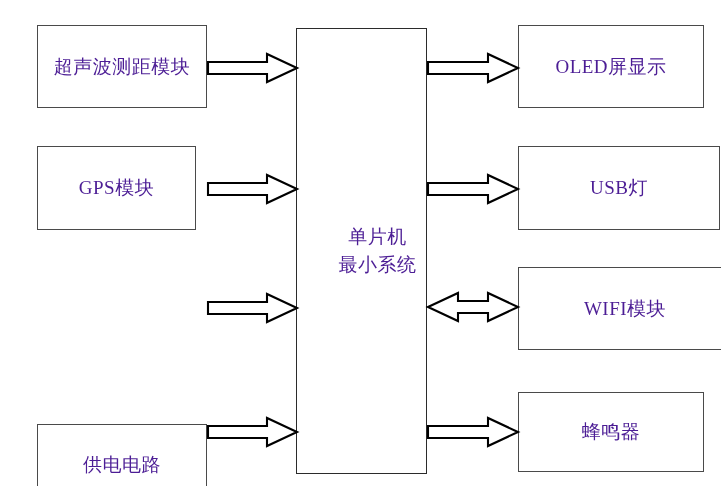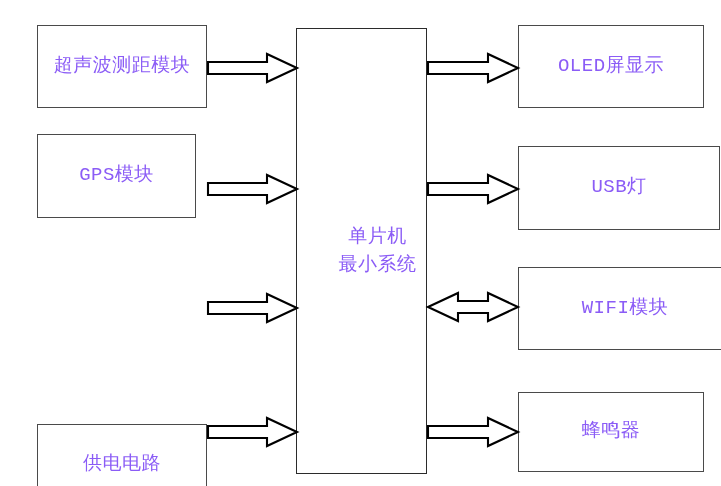--- a/index.html
+++ b/index.html
@@ -23,24 +23,23 @@
     border: 1.6px solid #4a4a4a;
     background: #ffffff;
     display: flex;
     align-items: center;
     justify-content: center;
     text-align: center;
   }
   .block-label {
     font-size: 19px;
     line-height: 1.32;
-    color: #8b5cf6;
+    color: #4c1d95;
     letter-spacing: 0.5px;
     white-space: pre-line;
-    font-family: Liberation Mono, monospace;
   }
   #mcu-block {
     border: 1.8px solid #2b2b2b;
     padding-left: 32px;
   }
   #mcu-block .block-label {
     font-size: 19px;
     line-height: 1.5;
   }
   .arrow {
@@ -59,21 +58,21 @@
 </style>
 </head>
 <body>
 
 <div id="diagram-canvas">
 
   <div class="block" id="box-ultrasonic" style="left:37px; top:25px; width:170px; height:83px;">
     <span class="block-label">超声波测距模块</span>
   </div>
 
-  <div class="block" id="box-gps" style="left:37px; top:134px; width:159px; height:84px;">
+  <div class="block" id="box-gps" style="left:37px; top:146px; width:159px; height:84px;">
     <span class="block-label">GPS模块</span>
   </div>
 
 
   <div class="block" id="box-power" style="left:37px; top:392px; width:170px; height:82px;margin-top:32px;">
     <span class="block-label">供电电路</span>
   </div>
 
   <div class="block" id="mcu-block" style="left:296px; top:28px; width:131px; height:446px;">
     <span class="block-label">单片机

